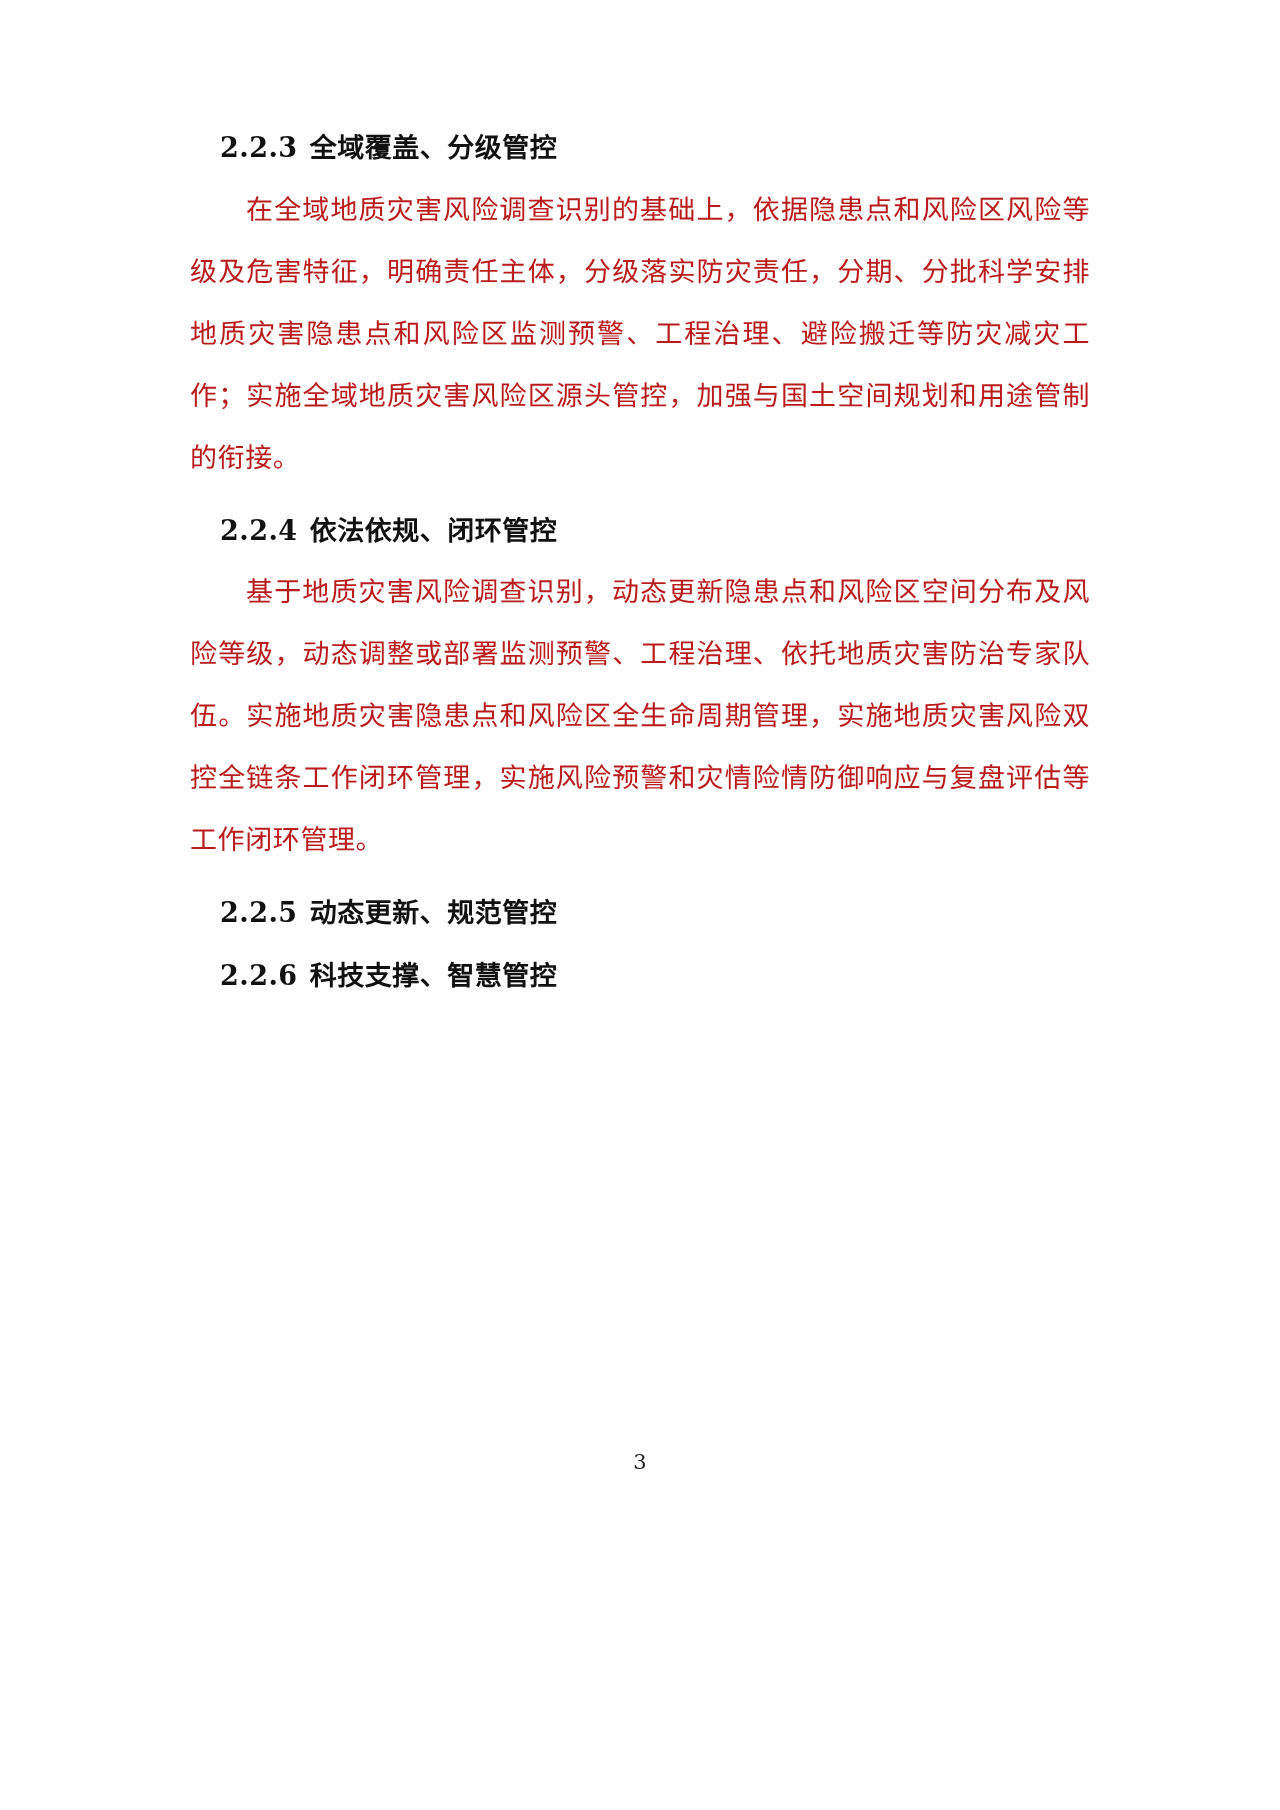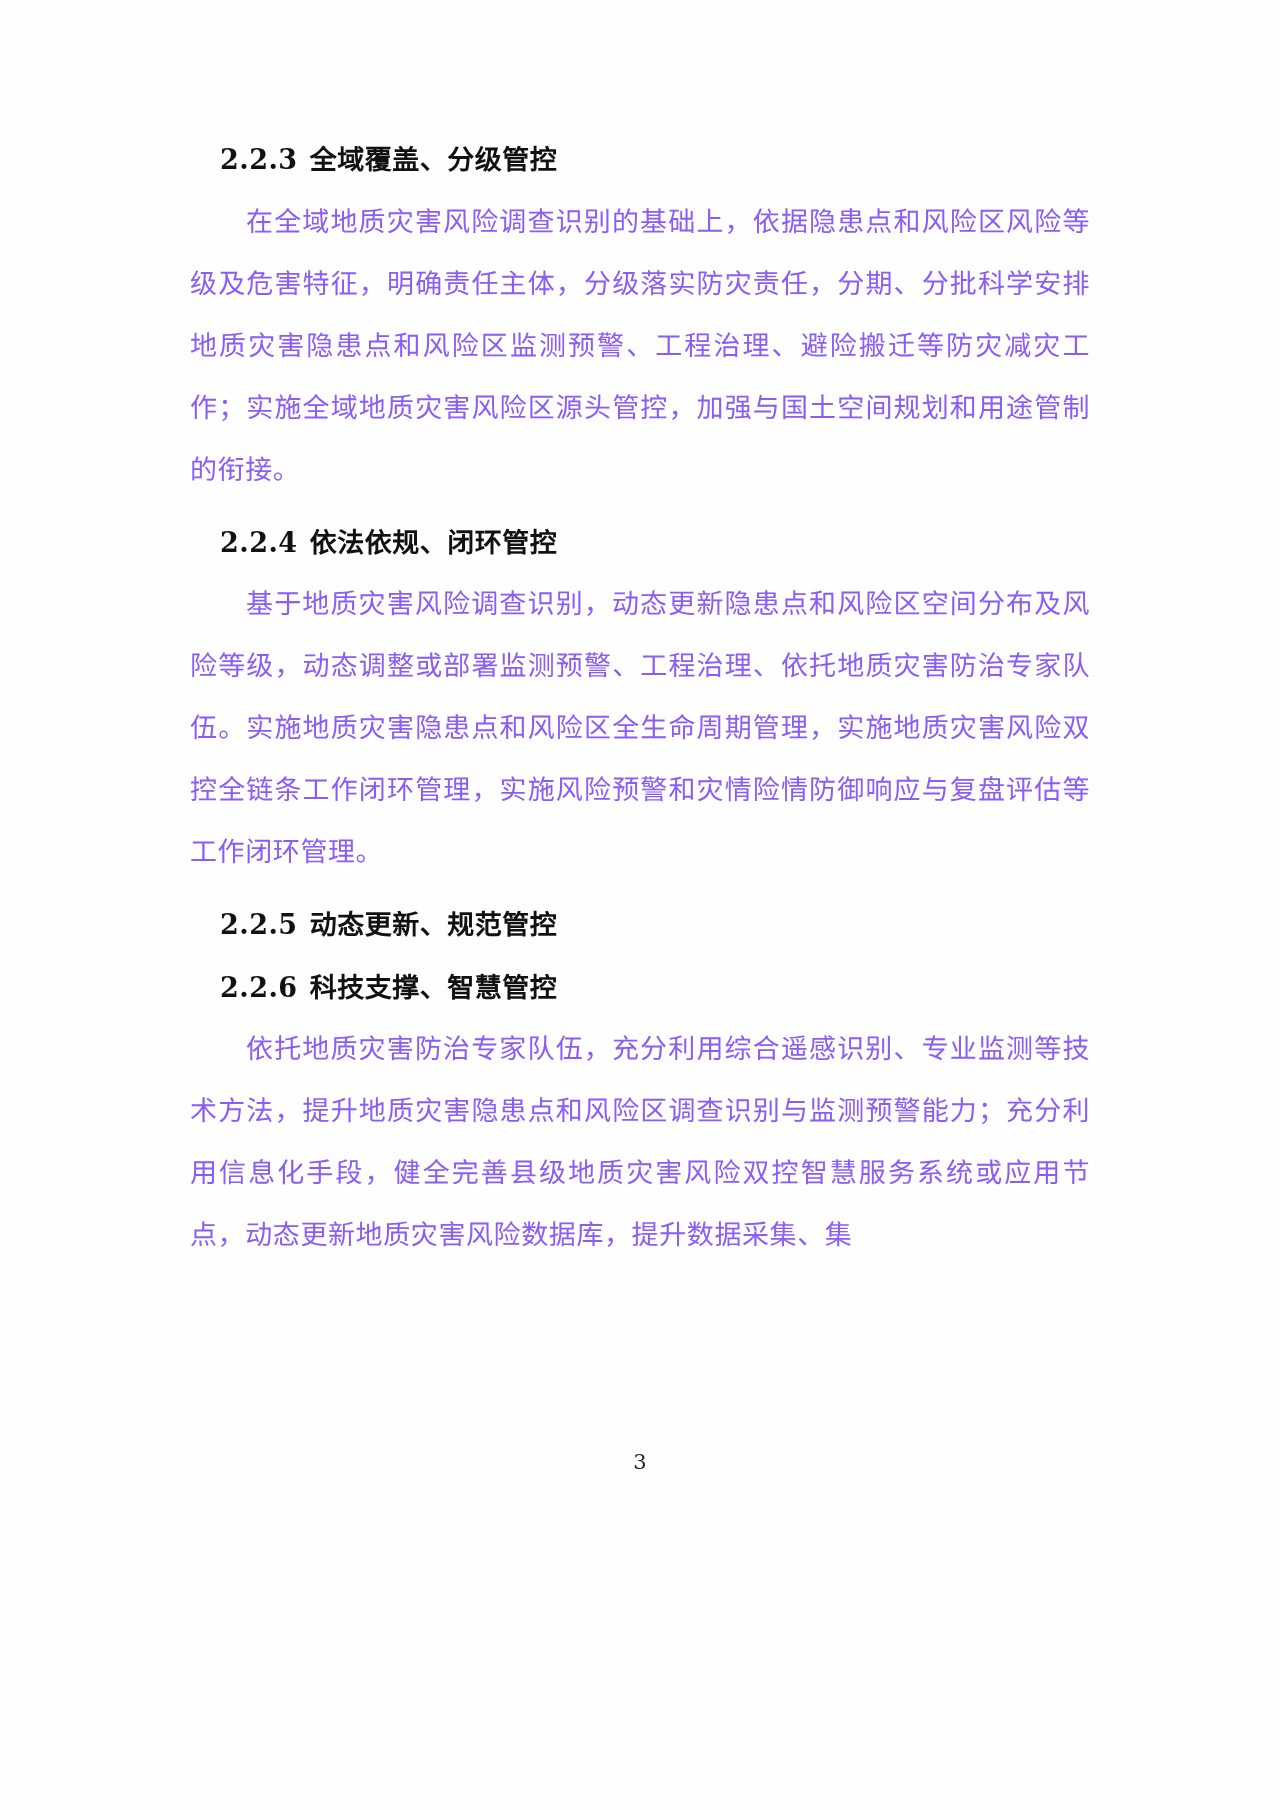--- a/index.html
+++ b/index.html
@@ -19,21 +19,21 @@
     position: absolute;
     top: 0;
     left: 0;
     width: 1280px;
     height: 1810px;
     background: #fefefe;
   }
   .content {
     position: absolute;
     left: 190px;
-    top: 140px;
+    top: 128px;
     width: 900px;
   }
   .heading {
     font-size: 27px;
     font-weight: bold;
     line-height: 1.5;
     margin: 22px 0 10px 30px;
     letter-spacing: 0.5px;
     color: #111;
   }
@@ -47,21 +47,21 @@
     font-weight: bold;
   }
   .para {
     font-size: 27px;
     line-height: 62px;
     text-align: justify;
     text-justify: inter-ideograph;
     text-indent: 56px;
     margin: 0 0 4px 0;
     letter-spacing: 0.6px;
-    color: #8b5cf6;
+    color: #b91c1c;
   }
   .first-heading {
     margin-top: 0;
   }
   .page-number {
     position: absolute;
     left: 0;
     right: 0;
     top: 1450px;
     text-align: center;
@@ -86,18 +86,17 @@
     </h2>
     <p class="para">基于地质灾害风险调查识别，动态更新隐患点和风险区空间分布及风险等级，动态调整或部署监测预警、工程治理、依托地质灾害防治专家队伍。实施地质灾害隐患点和风险区全生命周期管理，实施地质灾害风险双控全链条工作闭环管理，实施风险预警和灾情险情防御响应与复盘评估等工作闭环管理。</p>
 
     <h2 class="heading">
       <span class="num">2.2.5</span><span class="txt">动态更新、规范管控</span>
     </h2>
 
     <h2 class="heading">
       <span class="num">2.2.6</span><span class="txt">科技支撑、智慧管控</span>
     </h2>
-    <p class="para">依托地质灾害防治专家队伍，充分利用综合遥感识别、专业监测等技术方法，提升地质灾害隐患点和风险区调查识别与监测预警能力；充分利用信息化手段，健全完善县级地质灾害风险双控智慧服务系统或应用节点，动态更新地质灾害风险数据库，提升数据采集、集</p>
 
   </div>
 
   <div class="page-number">3</div>
 </div>
 
 </body></html>

